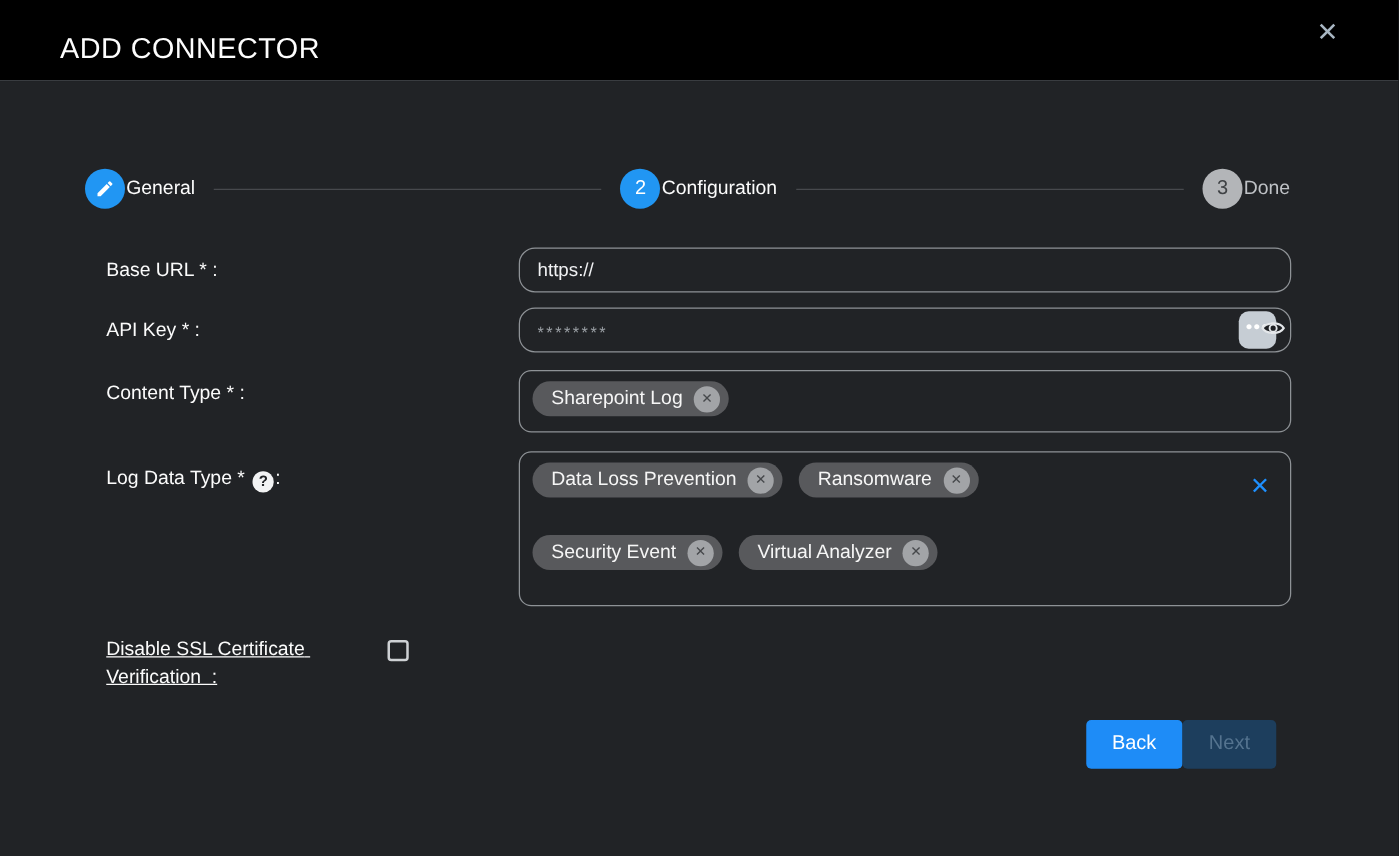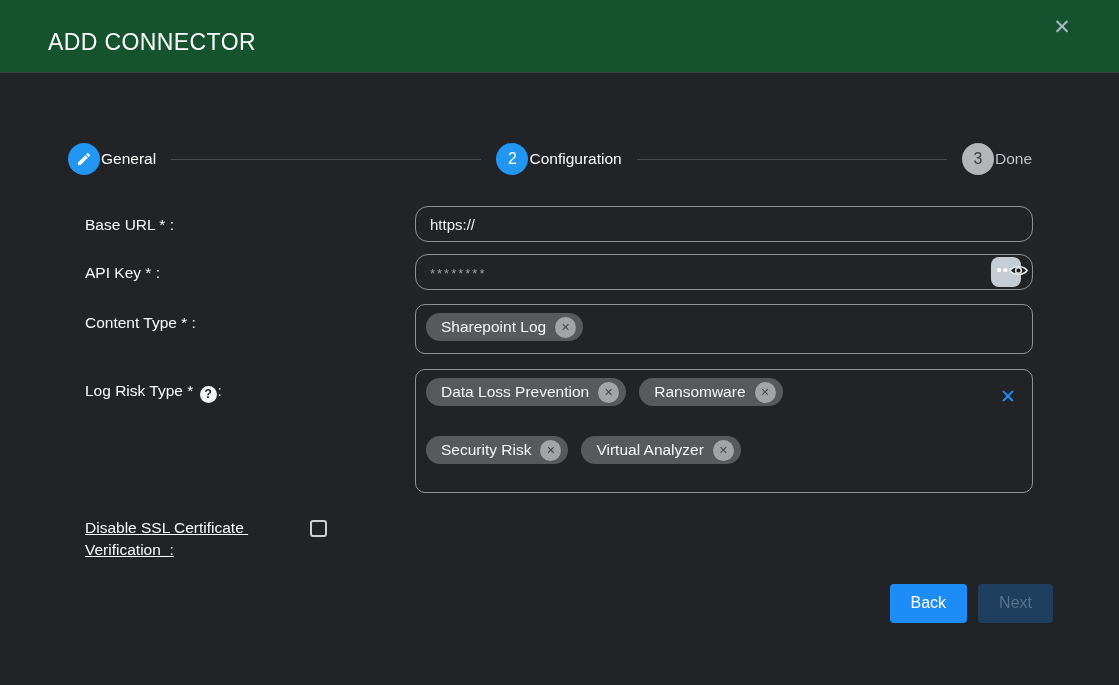--- a/index.html
+++ b/index.html
@@ -9,22 +9,22 @@
   .dialog {
     width:1119px; height:685px;
     background:#212326;
     color:#f5f6f7;
     position:relative;
     overflow:hidden;
   }
 
   
   .dlg-header {
-    height:73px;
-    background:#14532d;
+    height:65px;
+    background:#000000;
     border-bottom:1px solid #393c40;
     display:flex; align-items:center;
     padding:12px 47px 0 48px;
     position:relative;
   }
   .dlg-title {
     font-size:23px; font-weight:400; letter-spacing:0.4px; color:#fdfdfd;
   }
   .dlg-close {
     position:absolute; top:12px; right:42px;
@@ -143,22 +143,22 @@
   .ssl-label { max-width:225px; white-space:pre-wrap; padding-top:0;text-decoration:underline; }
   .checkbox {
     display:inline-block; width:17px; height:17px;
     border:2px solid #ced1d4; border-radius:3px;
     background:transparent; cursor:pointer;
     margin-top:3px;
   }
 
   
   .footer {
-    display:flex; justify-content:flex-end; gap:11px;
-    margin:22px 66px 0 0;
+    display:flex; justify-content:flex-end; 
+    margin:22px 98px 0 0;
   }
   .btn {
     height:39px; border:none; border-radius:4px;
     font-size:16px; padding:0 21px; cursor:pointer;
     font-family:"Liberation Sans", sans-serif;
   }
   .btn-back { background:#1e8cf7; color:#ffffff; }
   .btn-next { background:#1d3e5d; color:#54738f; }
 </style>
 </head>
@@ -223,34 +223,34 @@
         <div class="field-box single">
           <span class="chip">
             <span class="chip-label">Sharepoint Log</span>
             <button class="chip-remove">✕</button>
           </span>
         </div>
       </div>
     </div>
 
     <div class="frow">
-      <div class="flabel tall-pad"><span>Log Risk Type * </span><span class="help-badge">?</span><span>:</span></div>
+      <div class="flabel tall-pad"><span>Log Data Type * </span><span class="help-badge">?</span><span>:</span></div>
       <div class="fcontrol">
         <div class="field-box multi">
           <span class="chip">
             <span class="chip-label">Data Loss Prevention</span>
             <button class="chip-remove">✕</button>
           </span>
           <span class="chip">
             <span class="chip-label">Ransomware</span>
             <button class="chip-remove">✕</button>
           </span>
           <span class="chip-break"></span>
           <span class="chip">
-            <span class="chip-label">Security Risk</span>
+            <span class="chip-label">Security Event</span>
             <button class="chip-remove">✕</button>
           </span>
           <span class="chip">
             <span class="chip-label">Virtual Analyzer</span>
             <button class="chip-remove">✕</button>
           </span>
           <button class="clear-x">✕</button>
         </div>
       </div>
     </div>

